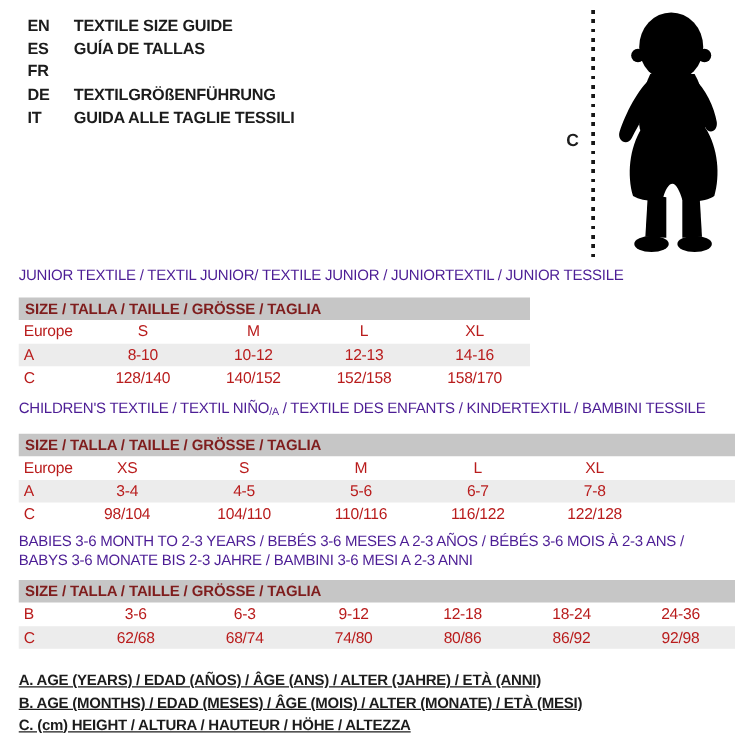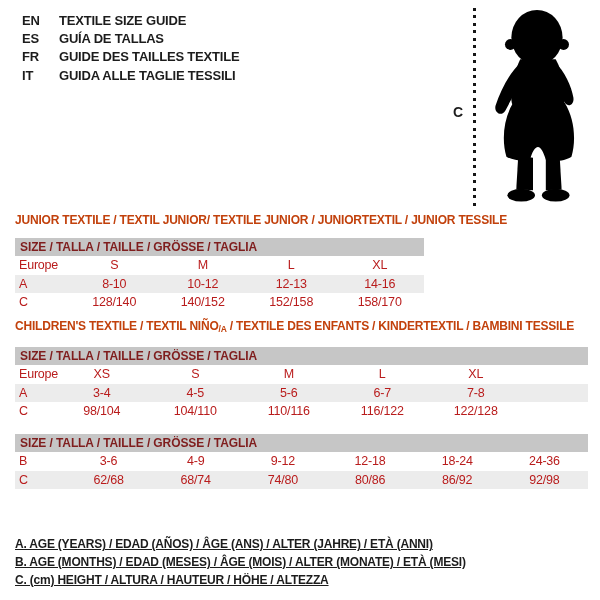--- a/index.html
+++ b/index.html
@@ -22,21 +22,21 @@
   }
   .cmark { position:absolute; left:453px; top:104px; font-size:14px; font-weight:700; }
   .baby { position:absolute; left:479px; top:8px; width:112px; height:202px; }
 
   
   .tbl { position:absolute; left:15px; }
   .t1 { top:214px; width:409px; }
   .t2 { top:320px; width:573px; }
   .t3 { top:426px; width:573px; }
   .title {
-    font-size:12px; font-weight:700; color:#c2410c; line-height:13px;
+    font-size:12px; font-weight:400; color:#4c1d95; line-height:13px;
     margin-bottom:11px; letter-spacing:-0.2px; white-space:nowrap;
   }
   .t3 .title { line-height:15px; margin-bottom:8px; }
   .subpart { font-size:8.5px; vertical-align:-2px; }
   .bar {
     height:18px; background:#c6c6c6; color:#7f1d1d; font-size:12px; font-weight:700;
     line-height:18px; padding-left:5px; letter-spacing:-0.1px;
   }
   .row { display:grid; height:18.5px; align-items:center; font-size:12.5px; color:#b91c1c; letter-spacing:-0.2px; }
   .row.shaded { background:#ececec; }
@@ -59,21 +59,24 @@
     <div class="lang-row">
       <span class="code">EN</span>
       <span class="lbl">TEXTILE SIZE GUIDE</span>
     </div>
     <div class="lang-row">
       <span class="code">ES</span>
       <span class="lbl">GUÍA DE TALLAS</span>
     </div>
     <div class="lang-row">
       <span class="code">FR</span>
-      <span class="lbl">GUIDE DES TAILLES TEXTILE</span>
+    </div>
+    <div class="lang-row">
+      <span class="code">DE</span>
+      <span class="lbl">TEXTILGRÖßENFÜHRUNG</span>
     </div>
     <div class="lang-row">
       <span class="code">IT</span>
       <span class="lbl">GUIDA ALLE TAGLIE TESSILI</span>
     </div>
   </div>
 
   <div class="dotline"></div>
   <div class="cmark">C</div>
   <svg class="baby" viewBox="0 0 110 205" xmlns="http://www.w3.org/2000/svg" aria-hidden="true">
@@ -145,26 +148,28 @@
       <span class="c">98/104</span>
       <span class="c">104/110</span>
       <span class="c">110/116</span>
       <span class="c">116/122</span>
       <span class="c">122/128</span>
     </div>
   </section>
 
   <section class="tbl t3">
     <div class="title">
+      <div>BABIES 3-6 MONTH TO 2-3 YEARS / BEBÉS 3-6 MESES A 2-3 AÑOS / BÉBÉS 3-6 MOIS À 2-3 ANS /</div>
+      <div>BABYS 3-6 MONATE BIS 2-3 JAHRE / BAMBINI 3-6 MESI A 2-3 ANNI</div>
     </div>
     <div class="bar">SIZE / TALLA / TAILLE / GRÖSSE / TAGLIA</div>
     <div class="row">
       <span class="rl">B</span>
       <span class="c">3-6</span>
-      <span class="c">4-9</span>
+      <span class="c">6-3</span>
       <span class="c">9-12</span>
       <span class="c">12-18</span>
       <span class="c">18-24</span>
       <span class="c">24-36</span>
     </div>
     <div class="row shaded">
       <span class="rl">C</span>
       <span class="c">62/68</span>
       <span class="c">68/74</span>
       <span class="c">74/80</span>

